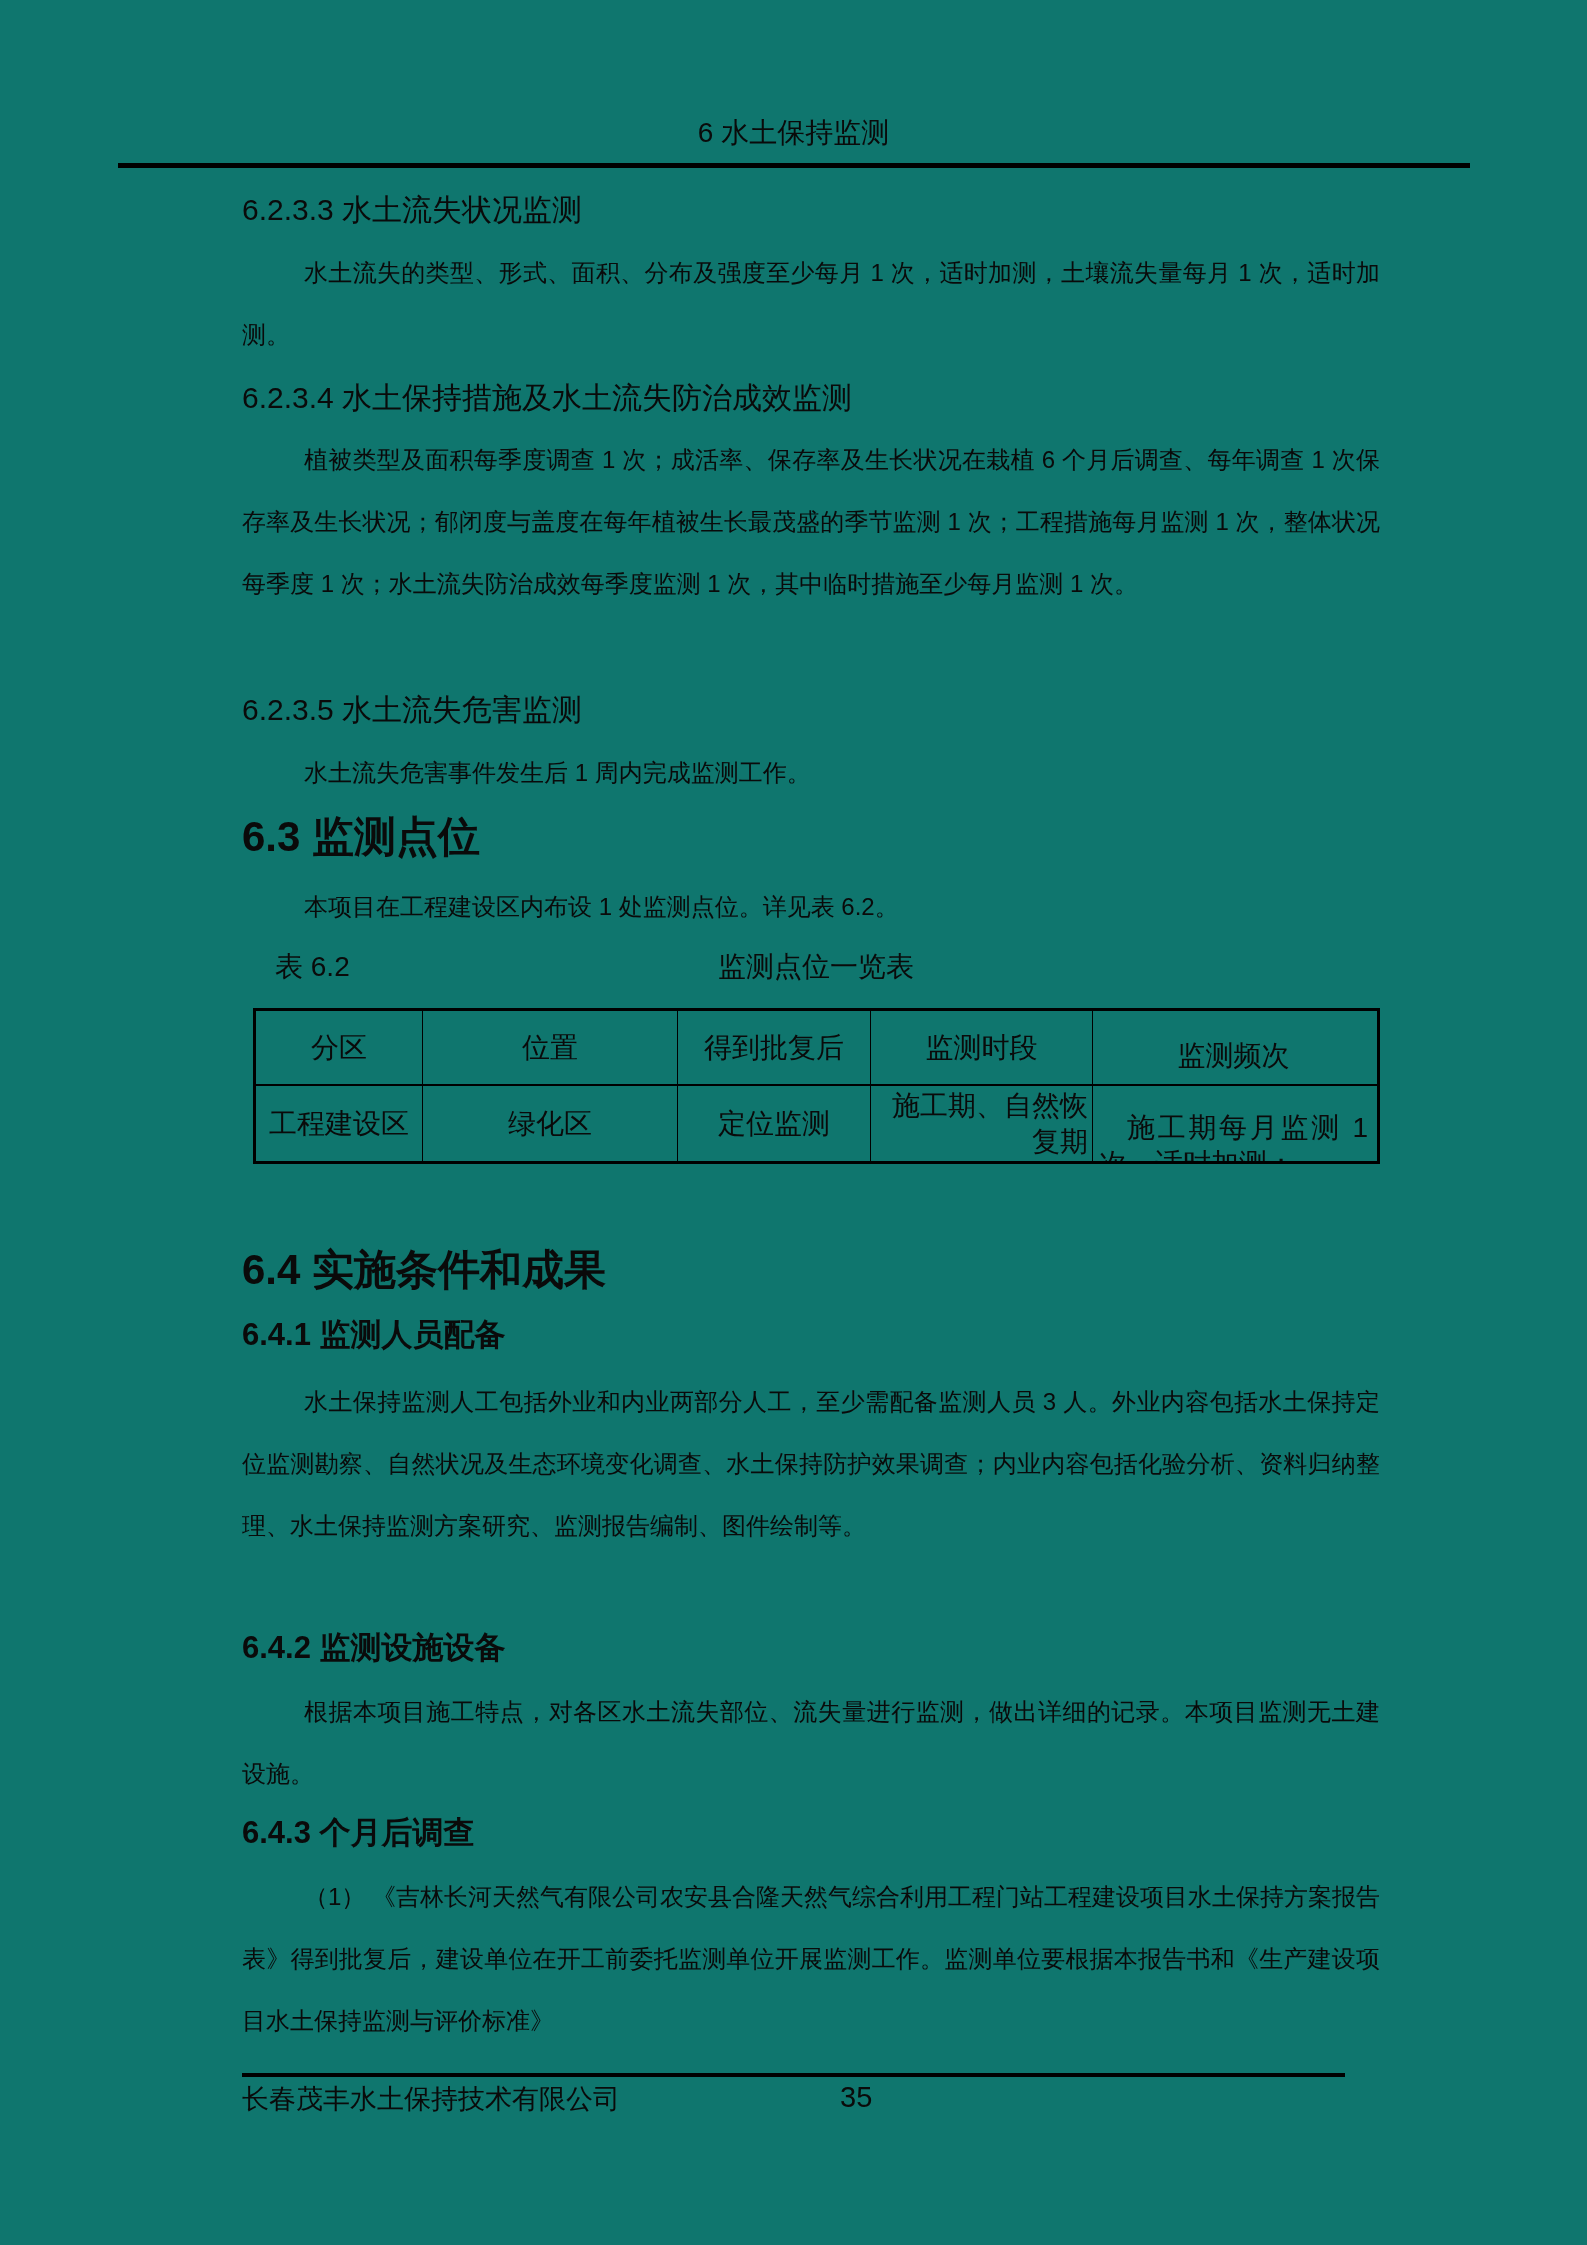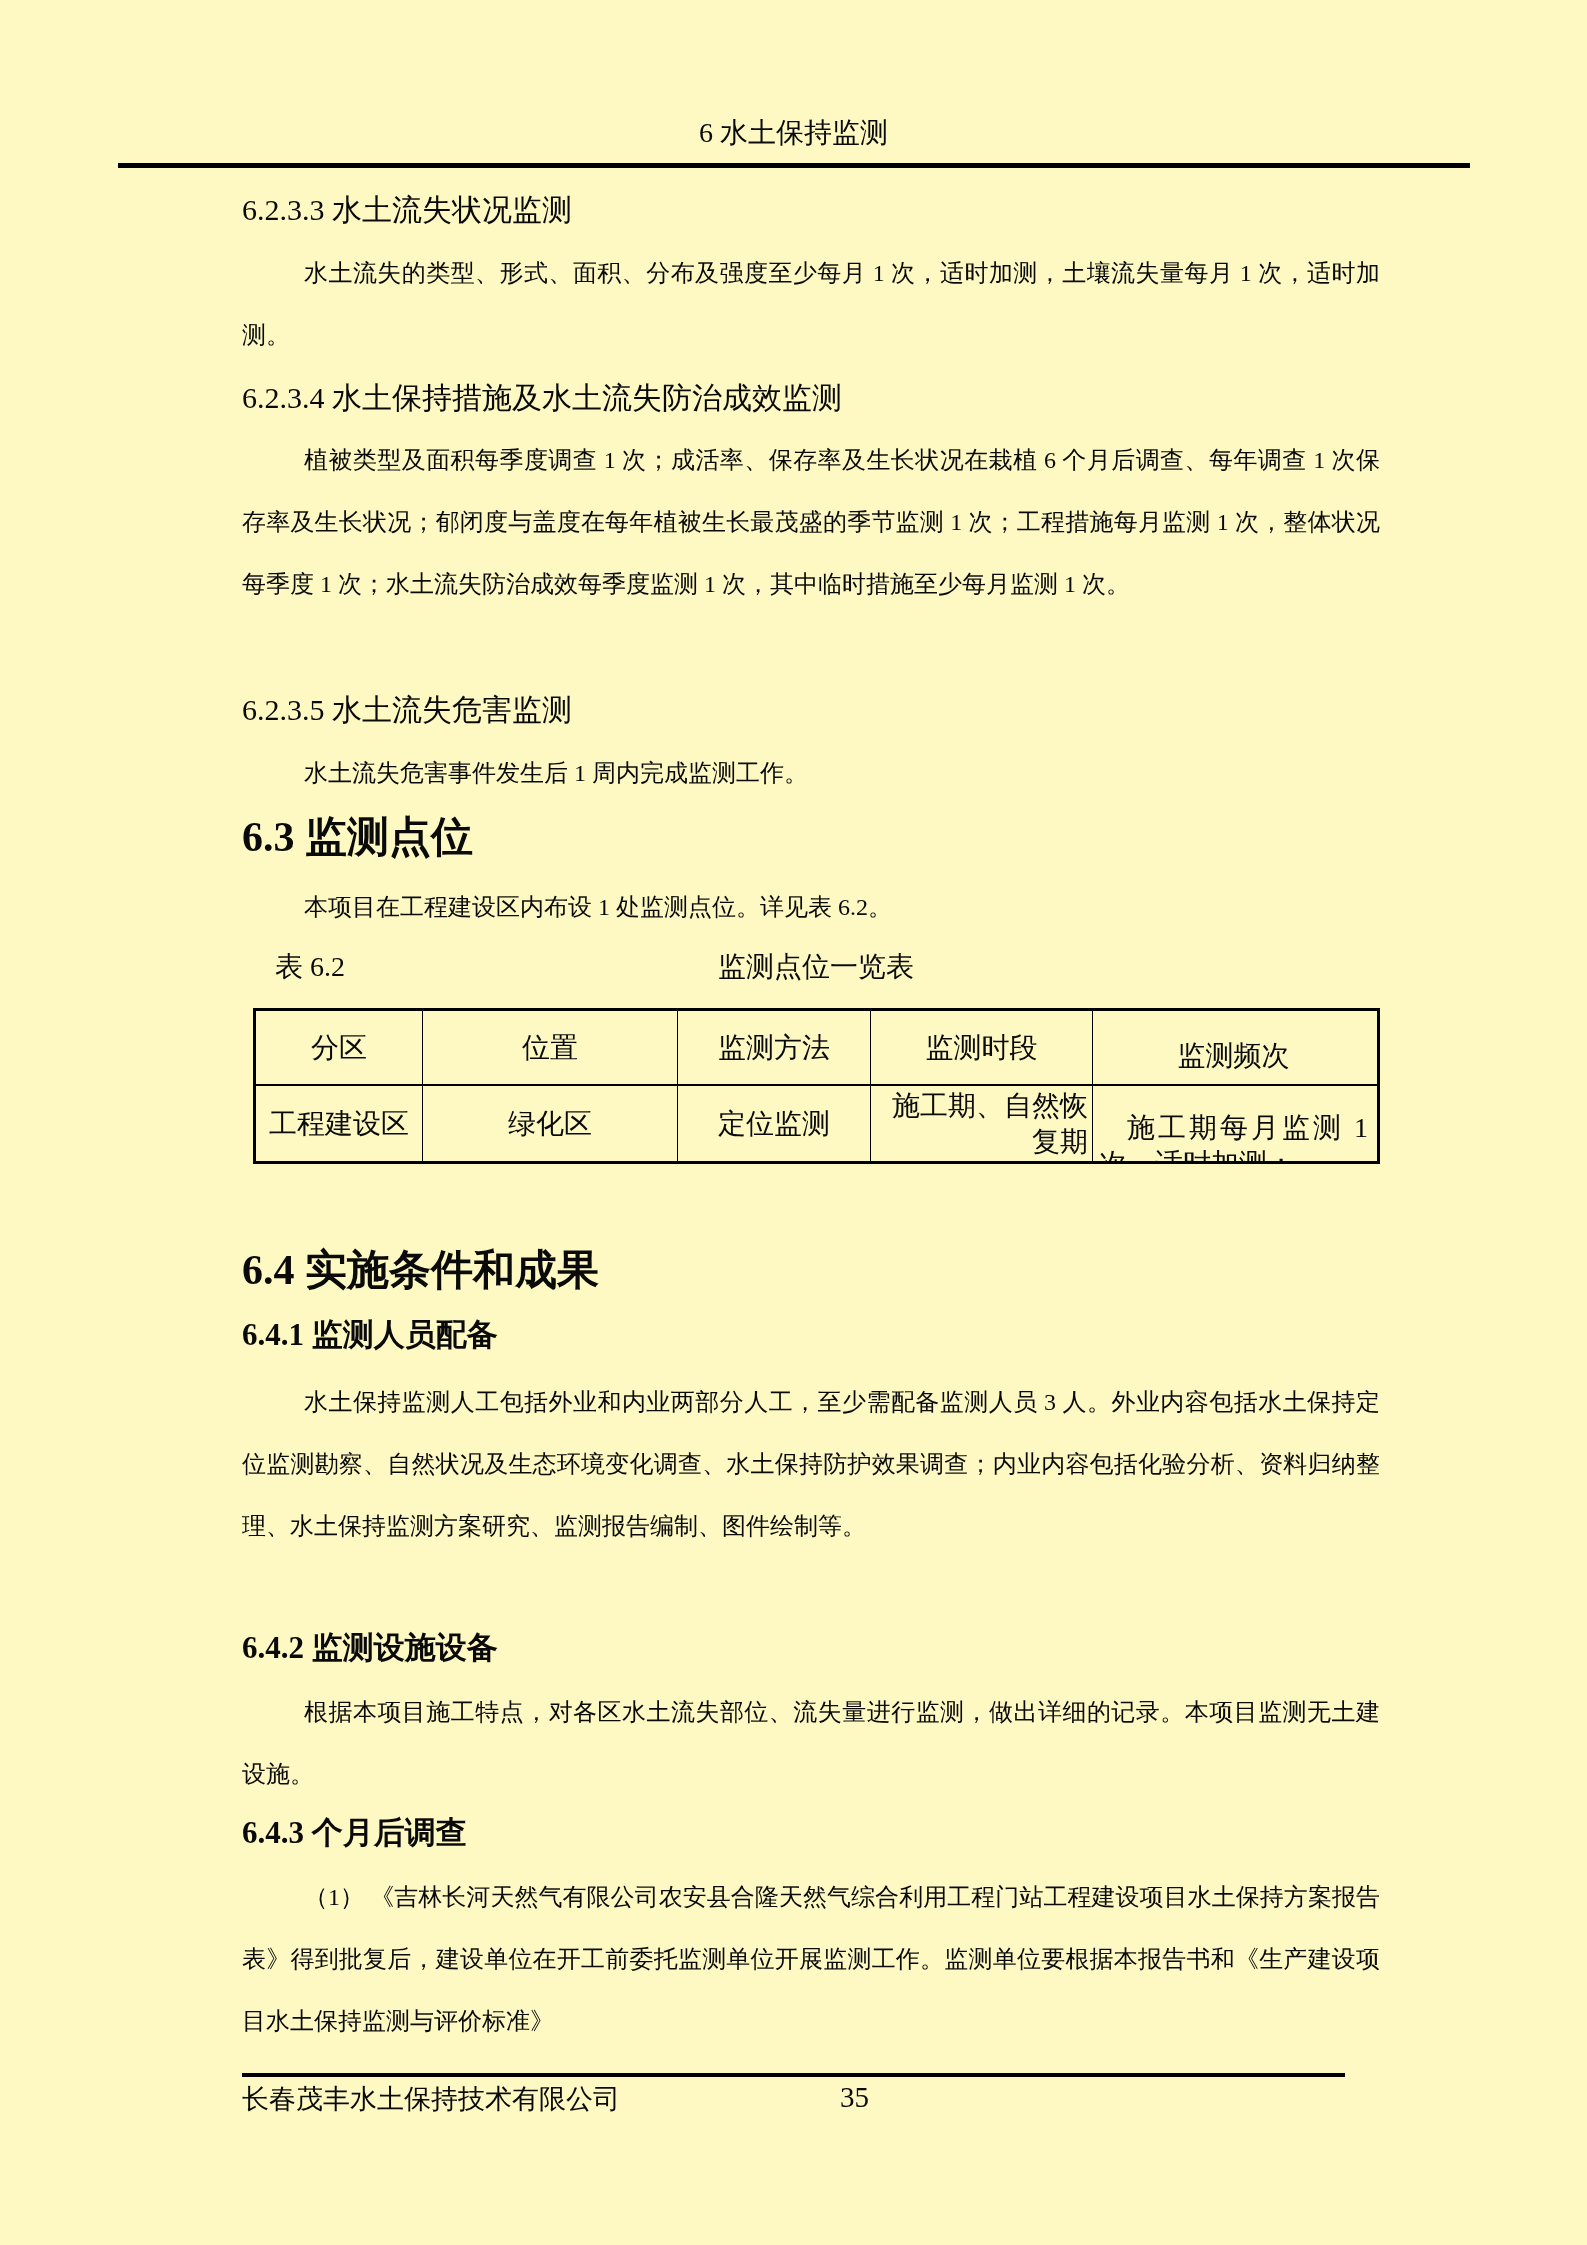--- a/index.html
+++ b/index.html
@@ -1,21 +1,21 @@
 <!DOCTYPE html>
 <html><head>
 <meta charset="utf-8">
 <style>
   html,body { margin:0; padding:0; background:#888; }
   .page {
     position:relative;
     width:1587px; height:2245px;
     margin:0 auto;
-    background:#fef9c3;
-    font-family:Liberation Serif, serif;
+    background:#0f766e;
+    font-family:Liberation Sans, sans-serif;
     color:#0a0a0a;
     overflow:hidden;
   }
   .doc-header-title {
     position:absolute; top:118px; left:0; width:100%;
     text-align:center; font-size:28px; line-height:30px;
   }
   .doc-header-rule {
     position:absolute; top:163px; left:118px; width:1352px; height:5px;
     background:#000;
@@ -112,21 +112,21 @@
 
     <div class="caption-row" style="top:938px">
       <span class="caption-label">表 6.2</span>
       <span class="caption-title">监测点位一览表</span>
     </div>
 
     <div class="tbl">
       <div class="tbl-row head">
         <div class="cell">分区</div>
         <div class="cell">位置</div>
-        <div class="cell">监测方法</div>
+        <div class="cell">得到批复后</div>
         <div class="cell">监测时段</div>
         <div class="cell">监测频次</div>
       </div>
       <div class="tbl-row body">
         <div class="cell">工程建设区</div>
         <div class="cell">绿化区</div>
         <div class="cell">定位监测</div>
         <div class="cell">施工期、自然恢复期</div>
         <div class="cell freq">施工期每月监测 1 次，适时加测；</div>
       </div>

